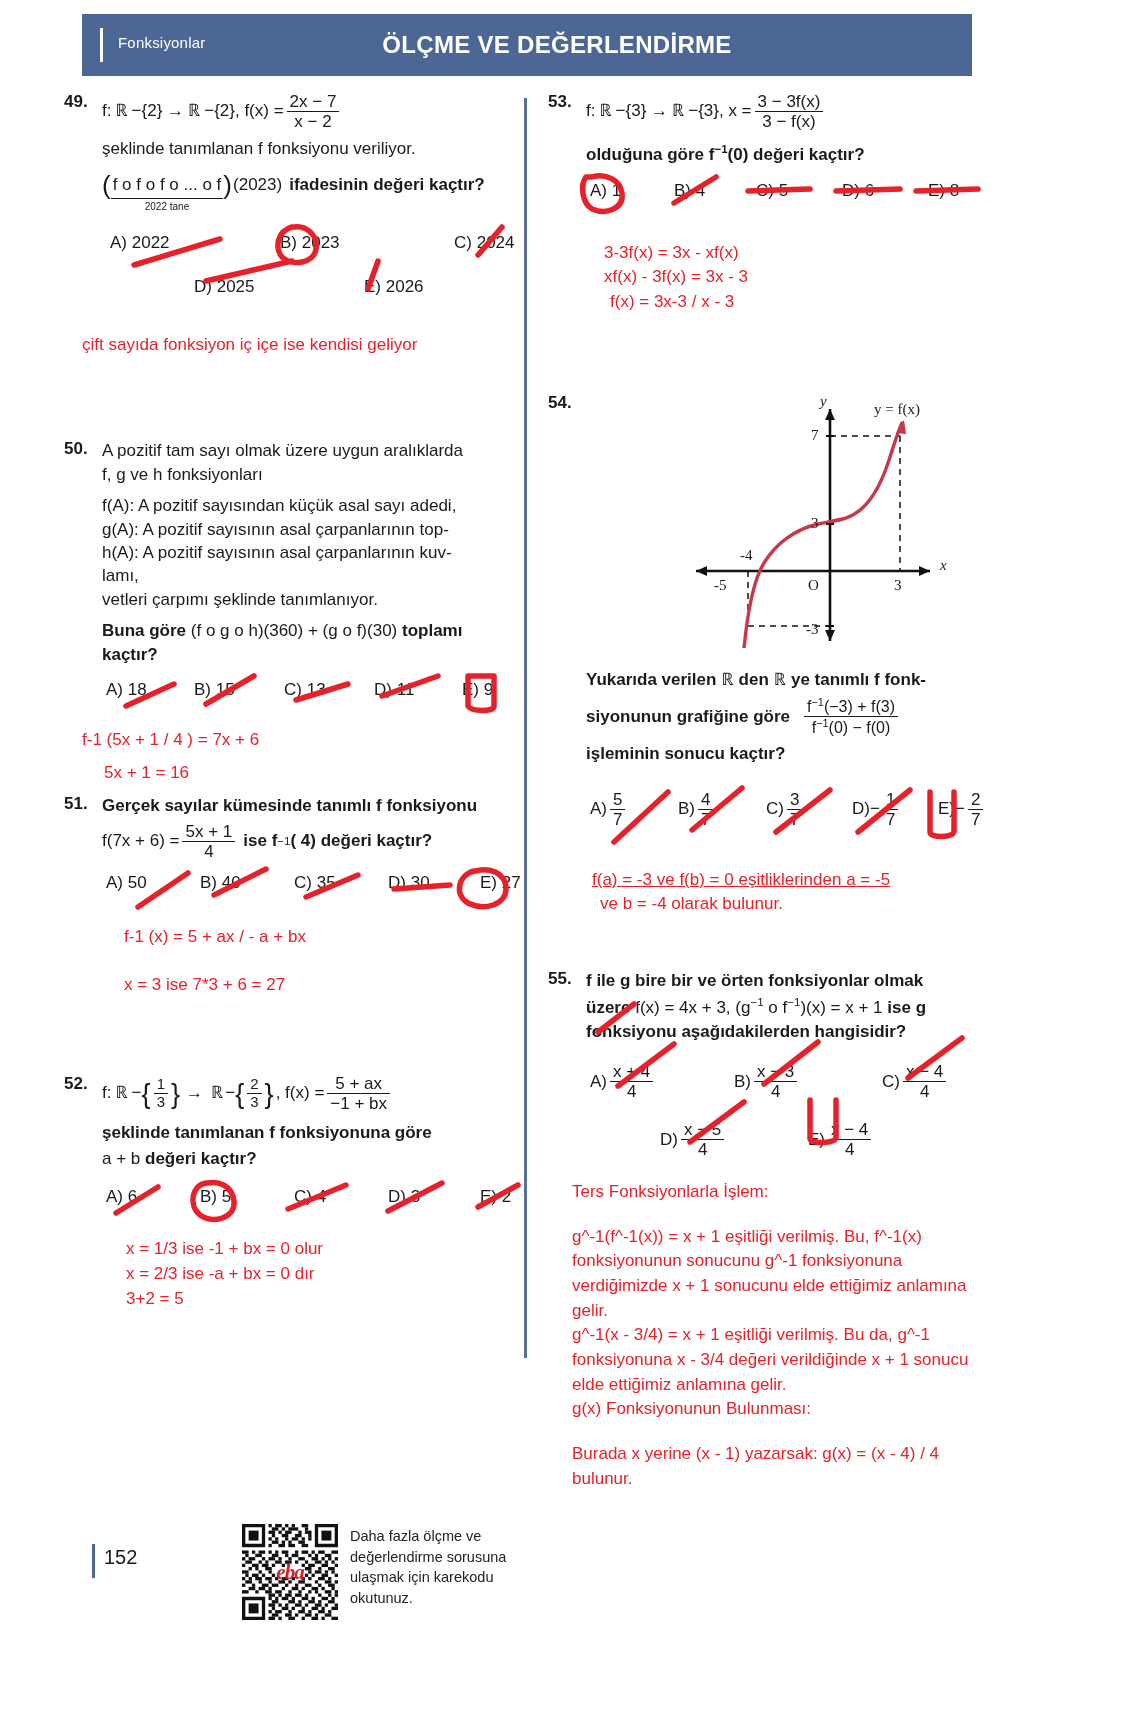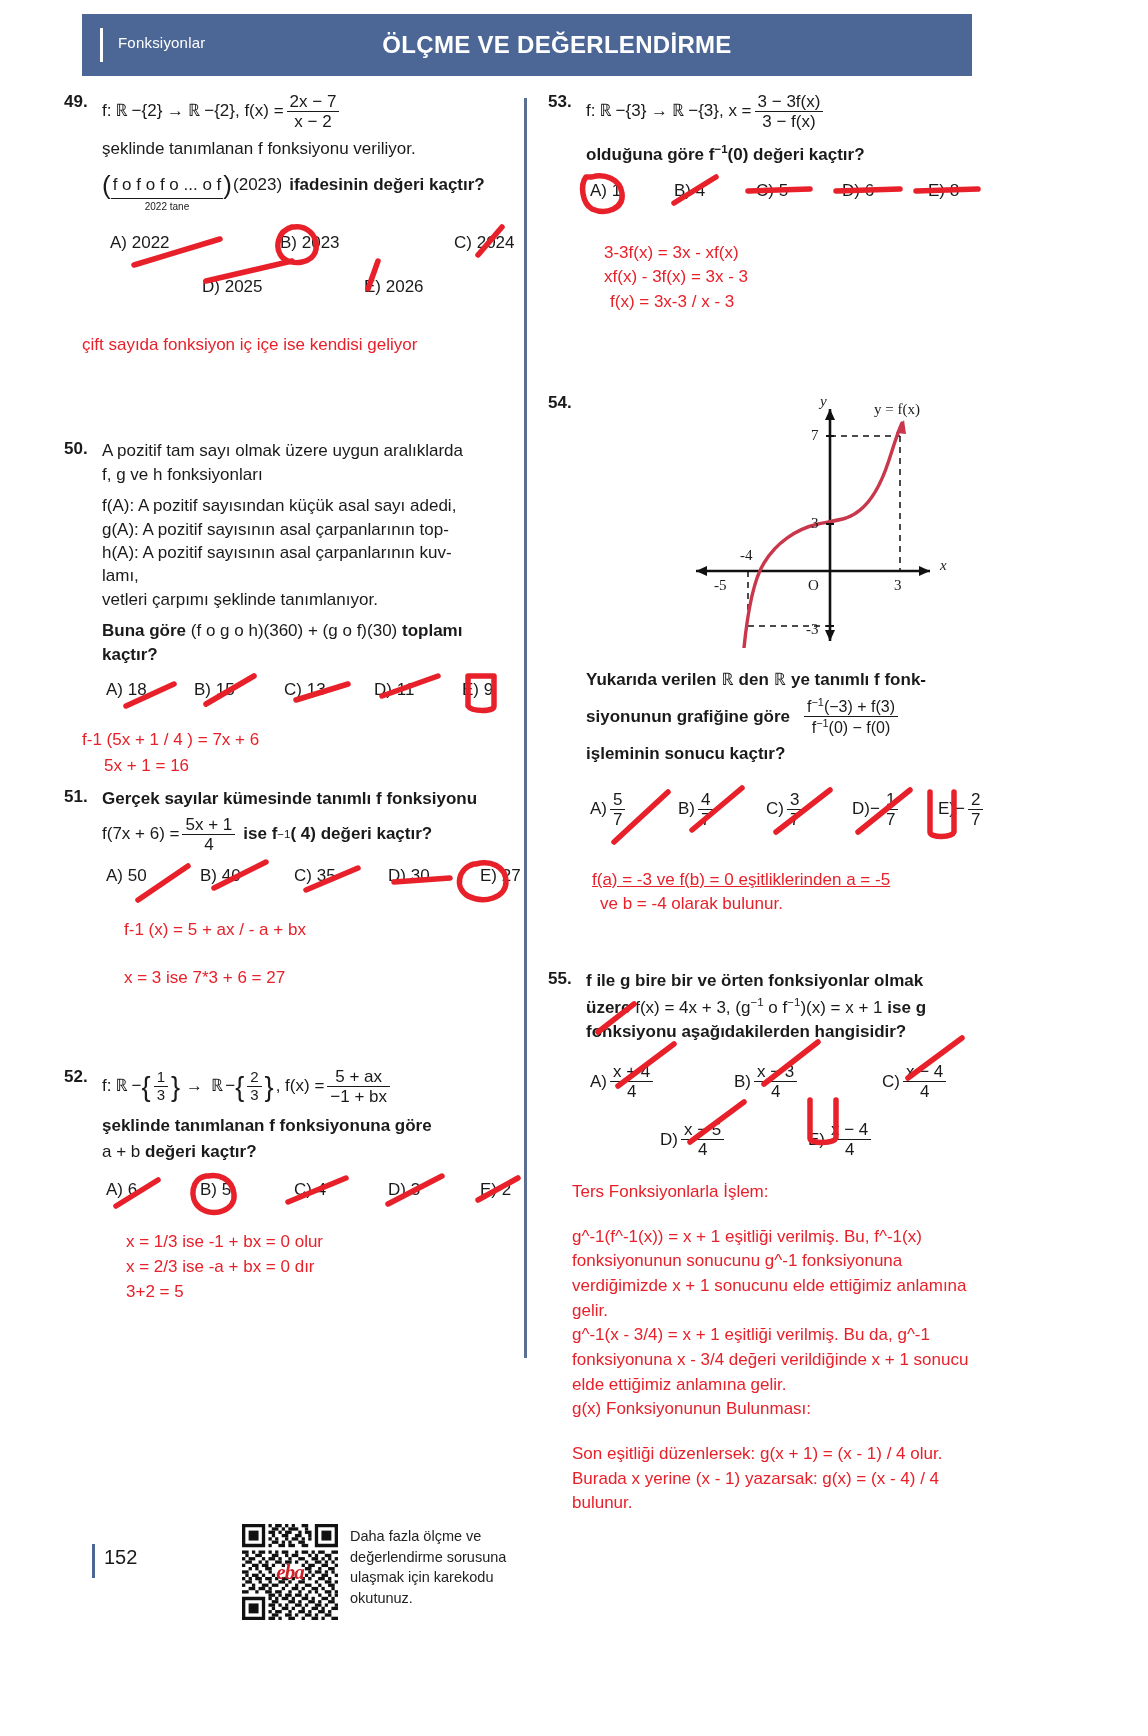--- a/index.html
+++ b/index.html
@@ -131,21 +131,21 @@
           <span>2022</span>
         </span>
         <span class="opt" style="position:absolute;left:178px;top:0;">
           <span>B)</span>
           <span>2023</span>
         </span>
         <span class="opt" style="position:absolute;left:352px;top:0;">
           <span>C)</span>
           <span>2024</span>
         </span>
-        <span class="opt" style="position:absolute;left:100px;top:44px;">
+        <span class="opt" style="position:absolute;left:92px;top:44px;">
           <span>D)</span>
           <span>2025</span>
         </span>
         <span class="opt" style="position:absolute;left:262px;top:44px;">
           <span>E)</span>
           <span>2026</span>
         </span>
         <svg class="mark" width="460" height="90" style="left:0;top:-6px;">
           <path class="strike" d="M32,40 L118,14"></path>
           <path class="circ" d="M190,2 C176,6 172,22 180,32 C190,42 212,38 214,24 C216,10 204,0 192,2 Z"></path>
@@ -200,21 +200,21 @@
         <svg class="mark" width="460" height="50" style="left:0;top:-8px;">
           <path class="strike" d="M24,36 L72,14"></path>
           <path class="strike" d="M104,34 L152,6"></path>
           <path class="strike" d="M194,30 L246,14"></path>
           <path class="strike" d="M280,26 L336,6"></path>
           <path class="circ" d="M366,6 L392,6 L392,36 C392,42 370,42 366,36 Z"></path>
         </svg>
       </div>
 
       <div class="hand" style="margin-top:10px;margin-left:-20px;">f-1 (5x + 1 / 4 ) = 7x + 6</div>
-      <div class="hand" style="margin-top:1px;margin-left:2px;">5x + 1 = 16</div>
+      <div class="hand" style="margin-top:8px;margin-left:2px;">5x + 1 = 16</div>
     </div>
   </div>
 
   <div class="q" style="margin-top:8px;">
     <div class="qnum">51.</div>
     <div class="qbody">
       <div class="b">Gerçek sayılar kümesinde tanımlı f fonksiyonu</div>
       <div style="display:flex;align-items:center;margin-top:4px;">
         <span>f(7x + 6) =</span>
         <span class="frac">
@@ -790,19 +790,18 @@
         <div>g^-1(f^-1(x)) = x + 1 eşitliği verilmiş. Bu, f^-1(x)</div>
         <div>fonksiyonunun sonucunu g^-1 fonksiyonuna</div>
         <div>verdiğimizde x + 1 sonucunu elde ettiğimiz anlamına</div>
         <div>gelir.</div>
         <div>g^-1(x - 3/4) = x + 1 eşitliği verilmiş. Bu da, g^-1</div>
         <div>fonksiyonuna x - 3/4 değeri verildiğinde x + 1 sonucu</div>
         <div>elde ettiğimiz anlamına gelir.</div>
         <div>g(x) Fonksiyonunun Bulunması:</div>
       </div>
       <div class="hand" style="margin-top:20px;margin-left:-14px;">
-        <div>Son eşitliği düzenlersek: g(x + 1) = (x - 1) / 4 olur.</div>
         <div>Burada x yerine (x - 1) yazarsak: g(x) = (x - 4) / 4</div>
         <div>bulunur.</div>
       </div>
     </div>
   </div>
 </div>
 
 </body></html>

